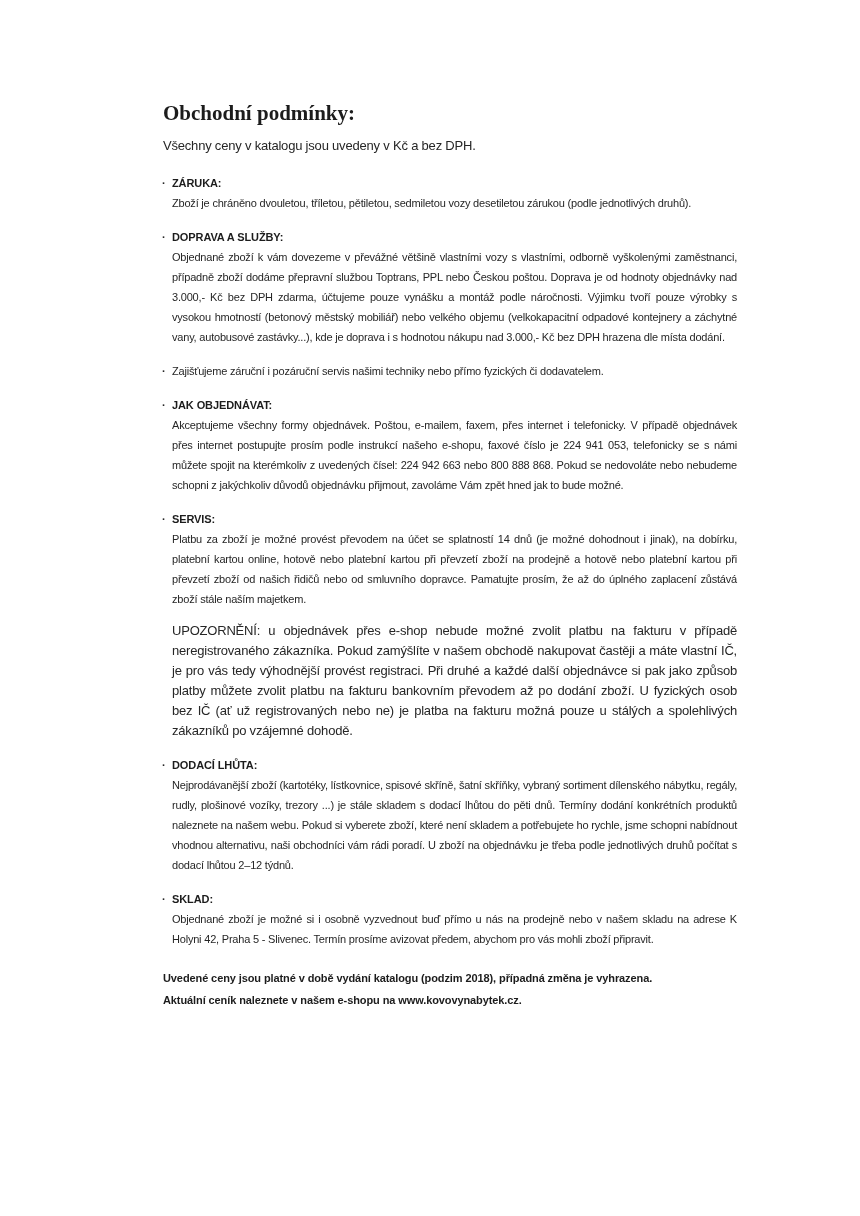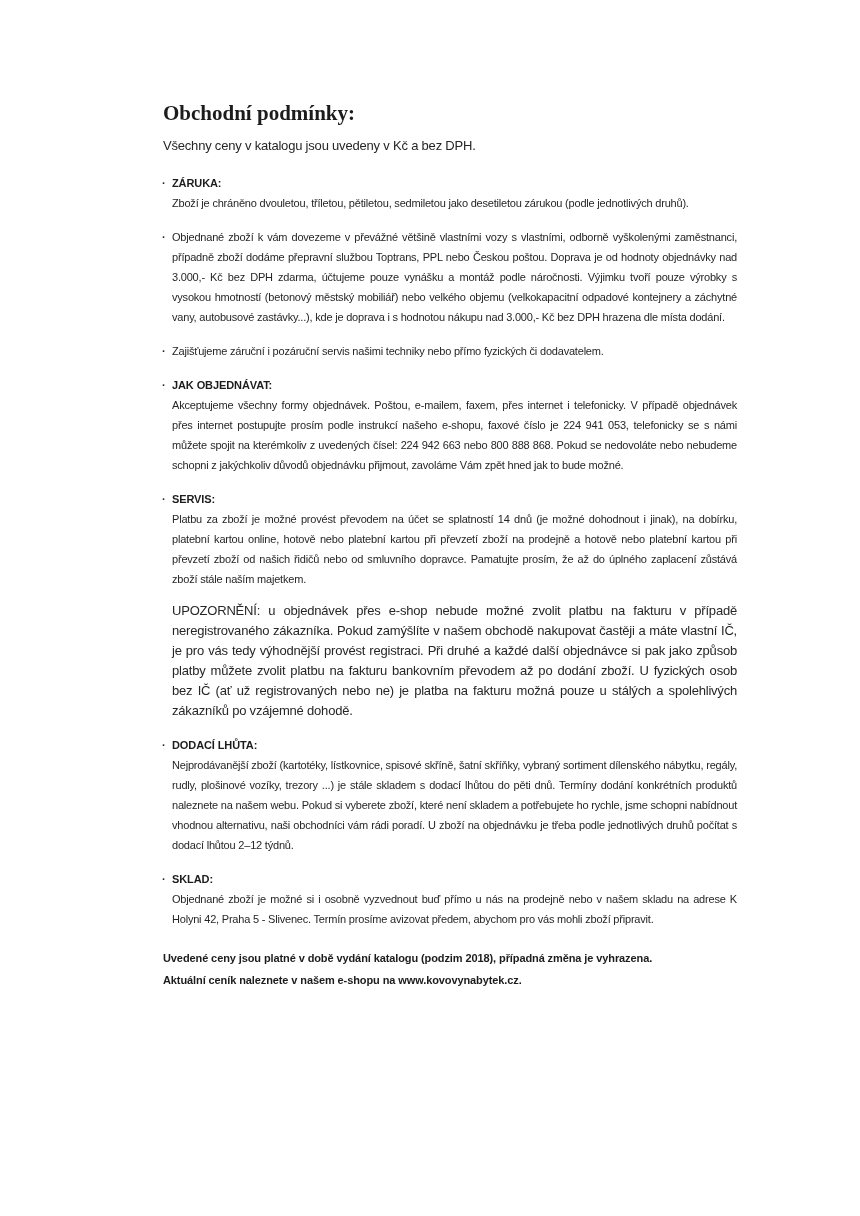--- a/index.html
+++ b/index.html
@@ -90,25 +90,26 @@
 
 <div class="page">
 
   <h1 class="page-title">Obchodní podmínky:</h1>
 
   <p class="intro">Všechny ceny v katalogu jsou uvedeny v Kč a bez DPH.</p>
 
   <div class="section">
     <span class="bullet">·</span>
     <div class="section-heading">ZÁRUKA:</div>
-    <p class="section-body">Zboží je chráněno dvouletou, tříletou, pětiletou, sedmiletou jako desetiletou zárukou (podle jednotlivých druhů).</p>
+    <p class="section-body">Zboží je chráněno dvouletou, tříletou, pětiletou, sedmiletou vozy desetiletou zárukou (podle jednotlivých druhů).</p>
   </div>
 
   <div class="section">
     <span class="bullet">·</span>
+    <div class="section-heading">DOPRAVA A SLUŽBY:</div>
     <p class="section-body">Objednané zboží k vám dovezeme v převážné většině vlastními vozy s vlastními, odborně vyškolenými zaměstnanci, případně zboží dodáme přepravní službou Toptrans, PPL nebo Českou poštou. Doprava je od hodnoty objednávky nad 3.000,- Kč bez DPH zdarma, účtujeme pouze vynášku a montáž podle náročnosti. Výjimku tvoří pouze výrobky s vysokou hmotností (betonový městský mobiliář) nebo velkého objemu (velkokapacitní odpadové kontejnery a záchytné vany, autobusové zastávky...), kde je doprava i s hodnotou nákupu nad 3.000,- Kč bez DPH hrazena dle místa dodání.</p>
   </div>
 
   <div class="section">
     <span class="bullet">·</span>
     <p class="section-body">Zajišťujeme záruční i pozáruční servis našimi techniky nebo přímo fyzických či dodavatelem.</p>
   </div>
 
   <div class="section">
     <span class="bullet">·</span>

